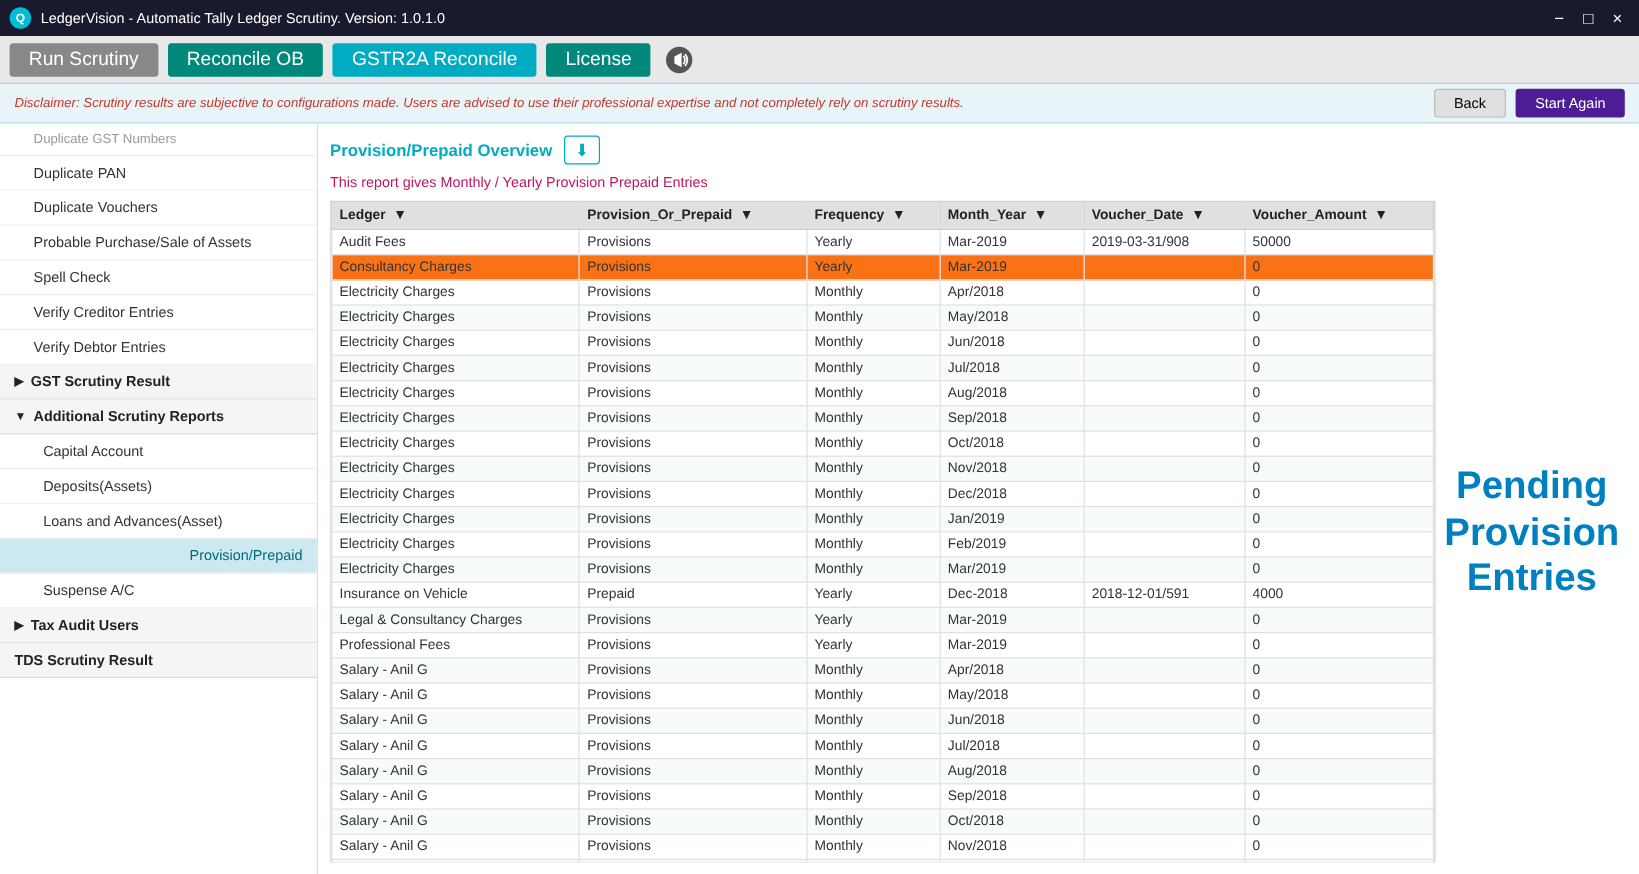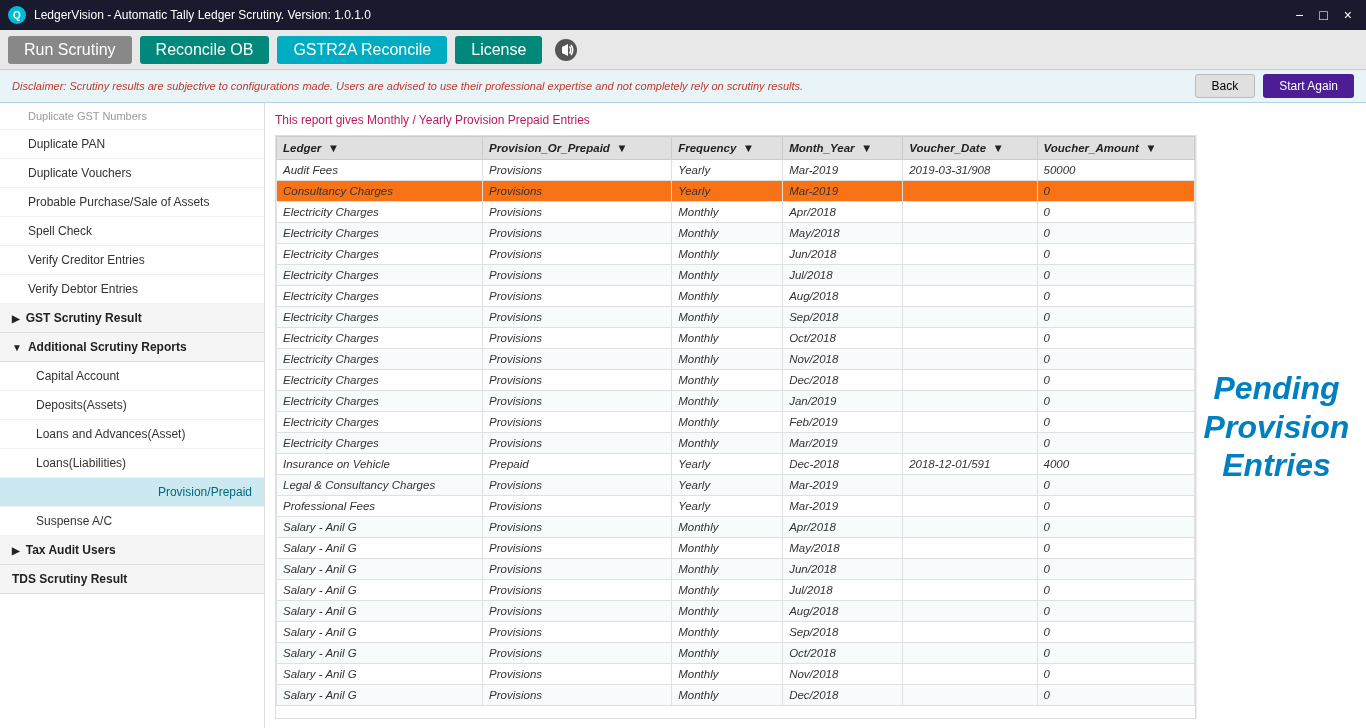--- a/index.html
+++ b/index.html
@@ -261,36 +261,39 @@
       <span class="arrow">▶</span>
       <span>GST Scrutiny Result</span>
     </div>
     <div class="sidebar-section">
       <span class="arrow">▼</span>
       <span>Additional Scrutiny Reports</span>
     </div>
     <div class="sidebar-item" style="padding-left:36px;">Capital Account</div>
     <div class="sidebar-item" style="padding-left:36px;">Deposits(Assets)</div>
     <div class="sidebar-item" style="padding-left:36px;">Loans and Advances(Asset)</div>
-    <div class="sidebar-item" style="padding-left:36px;">Loans(Liabilities)</div>
     <div class="sidebar-item active" style="padding-left:36px;text-align:right;">Provision/Prepaid</div>
     <div class="sidebar-item" style="padding-left:36px;">Suspense A/C</div>
     <div class="sidebar-section">
       <span class="arrow">▶</span>
       <span>Tax Audit Users</span>
     </div>
     <div class="sidebar-section" style="font-weight:600; background:#f5f5f5;">
       <span>TDS Scrutiny Result</span>
     </div>
   </div>
 
   <div class="content">
+    <div class="report-header">
+      <span class="report-title">Provision/Prepaid Overview</span>
+      <button class="download-btn">⬇</button>
+    </div>
     <div class="report-subtitle">This report gives Monthly / Yearly Provision Prepaid Entries</div>
 
-    <div style="display:flex; flex:1; overflow:hidden; gap:0;font-style:italic;">
+    <div style="display:flex; flex:1; overflow:hidden; gap:0;">
       <div class="table-container" style="flex:1;">
         <table>
           <thead>
             <tr>
               <th>Ledger &nbsp;▼</th>
               <th>Provision_Or_Prepaid &nbsp;▼</th>
               <th>Frequency &nbsp;▼</th>
               <th>Month_Year &nbsp;▼</th>
               <th>Voucher_Date &nbsp;▼</th>
               <th>Voucher_Amount &nbsp;▼</th>

